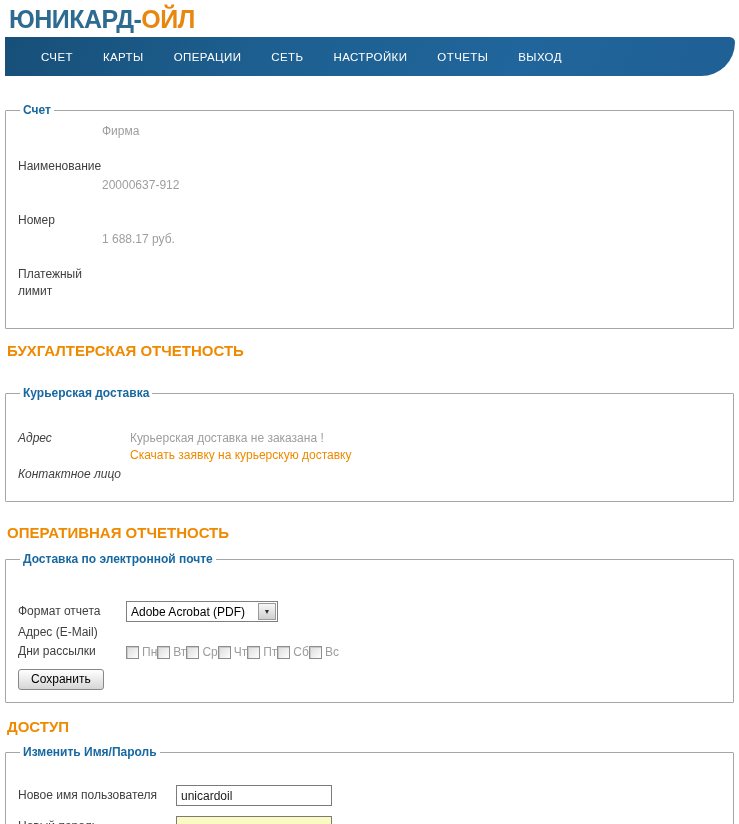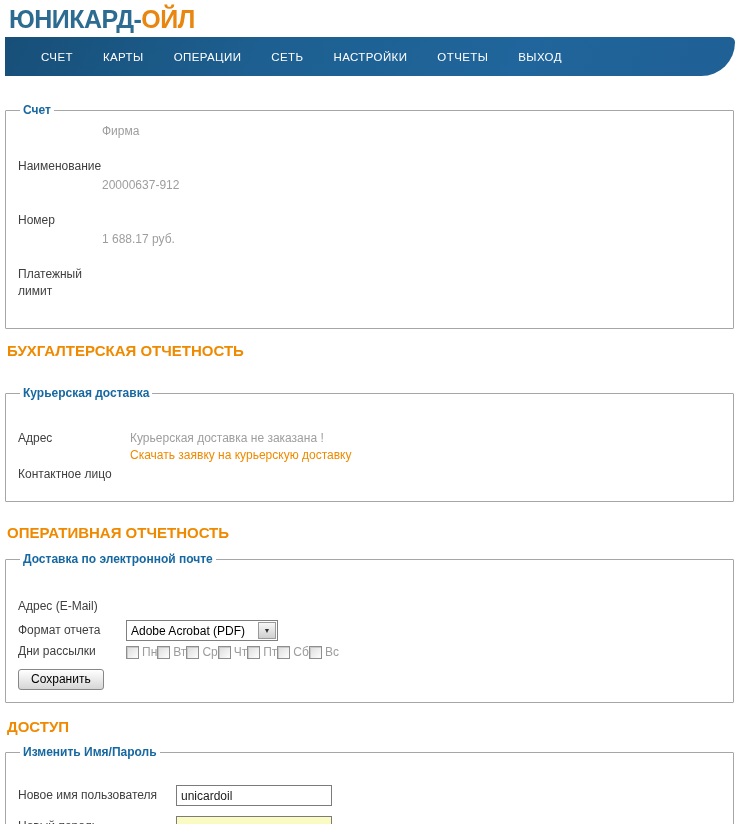--- a/index.html
+++ b/index.html
@@ -40,21 +40,21 @@
   .flabel { flex:none; color:#3f3f3f; }
   .fvalue { color:#9e9e9e; }
 
   
   .fs-account { margin-top:27px; padding-bottom:26px; }
   .fs-account .flabel { width:84px;margin-top:35px; }
 
   
   .fs-courier { margin-top:27px; padding-bottom:16px; }
   .fs-courier .content { padding-top:24px; }
-  .fs-courier .flabel { width:112px; }
+  .fs-courier .flabel { width:112px;font-style:italic; }
   .link-orange { color:#ef8a00; cursor:pointer; text-decoration:none; display:inline-block; }
 
   
   .fs-email { margin-top:11px; padding-bottom:12px; }
   .fs-email .content { padding-top:26px; }
   .fs-email .flabel { width:108px; }
   .row-format { margin-top:5px; align-items:center; }
   .row-days { }
 
   .select {
@@ -151,30 +151,30 @@
       </div>
     </div>
   </fieldset>
 
   <div class="gap-section-2"></div>
   <h2 class="section-title">ОПЕРАТИВНАЯ ОТЧЕТНОСТЬ</h2>
 
   <fieldset class="fs-email">
     <legend>Доставка по электронной почте</legend>
     <div class="content">
-      <div class="frow">
-        <div class="flabel">Адрес (E-Mail)</div>
-      </div>
       <div class="frow row-format">
         <div class="flabel">Формат отчета</div>
         <div class="select">
           <span class="sel-text">Adobe Acrobat (PDF)</span>
           <span class="sel-btn">▼</span>
         </div>
       </div>
+      <div class="frow">
+        <div class="flabel">Адрес (E-Mail)</div>
+      </div>
       <div class="frow row-days">
         <div class="flabel">Дни рассылки</div>
         <div class="days-col">
           <div class="day-row">
             <span class="checkbox"></span>
             <span class="day-label">Пн</span>
           </div>
           <div class="day-row">
             <span class="checkbox"></span>
             <span class="day-label">Вт</span>

